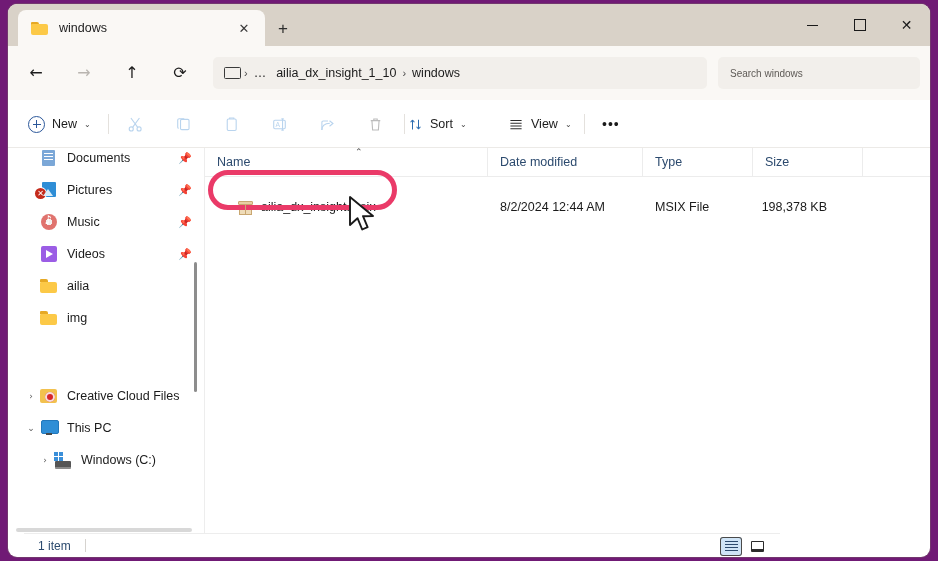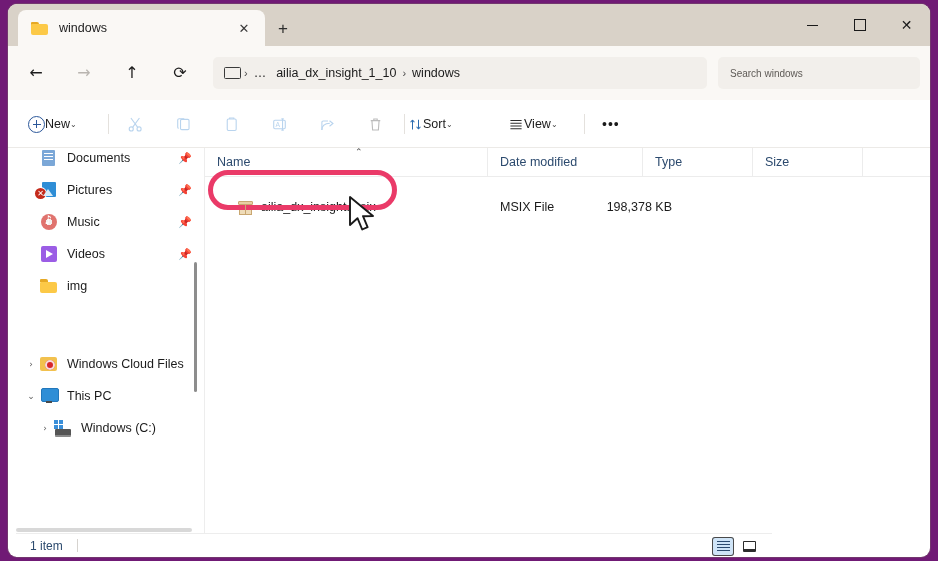--- a/index.html
+++ b/index.html
@@ -138,21 +138,21 @@
   .toolbar {
     position: absolute; left: 0; top: 96px;
     width: 922px; height: 48px;
     background: #ffffff;
     border-bottom: 1px solid #eceae7;
   }
   .tb-item {
     position: absolute; top: 8px; height: 32px;
     border-radius: 5px;
     display: flex; align-items: center;
-    padding: 0 8px; 
+    padding: 0 8px; gap: 7px;
     font-size: 12.5px; color: #1b1b1b;
   }
   .tb-icon-btn {
     position: absolute; top: 8px;
     width: 38px; height: 32px; border-radius: 5px;
     display: flex; align-items: center; justify-content: center;
   }
   .tb-sep {
     position: absolute; top: 14px; width: 1px; height: 20px; background: #e4e1dd;
   }
@@ -345,21 +345,21 @@
     border: 5px solid #ea3a68;
     border-radius: 20px;
     pointer-events: none;
   }
 
   
   .cursor { position: absolute; left: 348px; top: 196px; }
 
   
   .statusbar {
-    position: absolute; left: 8px; top: 529px;
+    position: absolute; left: 16px; top: 529px;
     width: 756px; height: 24px;
     background: #ffffff;
     border-top: 1px solid #ededed;
     display: flex; align-items: center;
   }
   .status-text {
     font-size: 12px; color: #2c4a6e; padding-left: 14px;
   }
   .status-sep {
     width: 1px; height: 13px; background: #d6d3cf; margin-left: 14px;
@@ -538,29 +538,34 @@
         </div>
         <div class="sb-row">
           <span class="sb-chev"></span>
           <span class="sb-ico ico-video"></span>
           <span class="sb-label">Videos</span>
           <span class="pin">📌</span>
         </div>
         <div class="sb-row">
           <span class="sb-chev"></span>
           <span class="sb-ico ico-folder"></span>
+          <span class="sb-label">ailia</span>
+        </div>
+        <div class="sb-row">
+          <span class="sb-chev"></span>
+          <span class="sb-ico ico-folder"></span>
           <span class="sb-label">img</span>
         </div>
 
         <div style="height:46px"></div>
 
         <div class="sb-row">
           <span class="sb-chev">›</span>
           <span class="sb-ico ico-cc"></span>
-          <span class="sb-label">Windows Cloud Files</span>
+          <span class="sb-label">Creative Cloud Files</span>
         </div>
         <div class="sb-row">
           <span class="sb-chev">⌄</span>
           <span class="sb-ico ico-pc"></span>
           <span class="sb-label">This PC</span>
         </div>
         <div class="sb-row" style="padding-left:24px">
           <span class="sb-chev">›</span>
           <span class="sb-ico ico-drive"></span>
           <span class="sb-label">Windows (C:)</span>
@@ -588,20 +593,21 @@
         </div>
       </div>
 
       <div class="row" style="margin-top:14px">
         <div class="cell" style="width:283px">
           <span class="msix-ico">
               <span class="msix-seam"></span>
             </span>
           <span>ailia_dx_insight.msix</span>
         </div>
+        <div class="cell" style="width:155px">8/2/2024 12:44 AM</div>
         <div class="cell" style="width:110px">MSIX File</div>
         <div class="cell cell-size" style="width:110px">198,378 KB</div>
       </div>
     </div>
 
     <div class="statusbar">
       <span class="status-text">1 item</span>
       <span class="status-sep"></span>
       <div class="viewtoggles">
         <div class="vt active">

